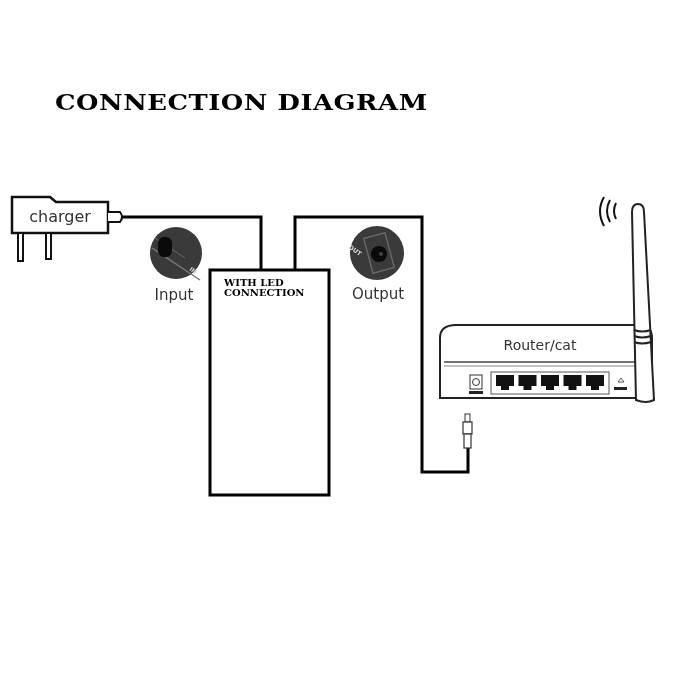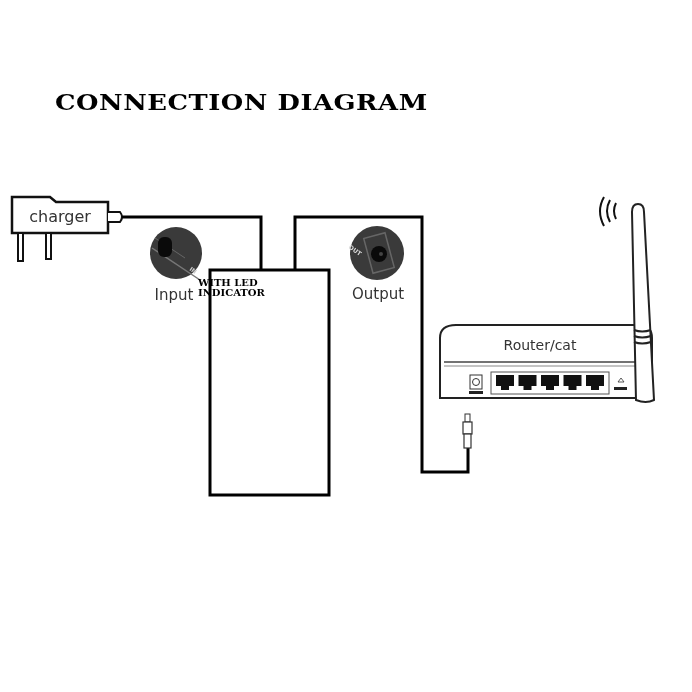--- a/index.html
+++ b/index.html
@@ -1,20 +1,20 @@
 <!DOCTYPE html>
 <html><head>
 <meta charset="utf-8">
 <style>
   html, body { margin:0; padding:0; background:#ffffff; }
   body { width:692px; height:692px; position:relative; overflow:hidden; font-family:"DejaVu Sans", sans-serif; }
   #title { position:absolute; left:55px; top:88px; font-family:"DejaVu Serif", serif; font-weight:900; font-size:23px; letter-spacing:0.5px; color:#000; white-space:nowrap; transform:scaleX(1.12); transform-origin:left top; }
   svg { position:absolute; left:0; top:0; }
   .lbl { font-family:"DejaVu Sans", sans-serif; fill:#333; }
-  .box-lbl { position:absolute; left:198px; top:278px; font-family:"DejaVu Serif", serif; font-weight:900; font-size:10px; line-height:10px; color:#000; }
+  .box-lbl { position:absolute; left:224px; top:278px; font-family:"DejaVu Serif", serif; font-weight:900; font-size:10px; line-height:10px; color:#000; }
 </style>
 </head>
 <body>
 
 <div id="title">CONNECTION DIAGRAM</div>
 
 <svg width="692" height="692" viewBox="0 0 692 692">
 
   <g>
     <path d="M12 197 L50 197 L56 202 L108 202 L108 233 L12 233 Z" fill="#fff" stroke="#111" stroke-width="2.5"></path>
@@ -86,14 +86,14 @@
 
   <g>
     <rect x="465" y="414" width="5" height="8" fill="#fff" stroke="#333" stroke-width="1"></rect>
     <rect x="463" y="422" width="9" height="12" fill="#fff" stroke="#333" stroke-width="1.2"></rect>
     <rect x="464" y="434" width="7" height="14" fill="#fff" stroke="#333" stroke-width="1.2"></rect>
   </g>
 </svg>
 
 <div class="box-lbl">
   <div>WITH LED</div>
-  <div>INDICATOR</div>
+  <div>CONNECTION</div>
 </div>
 
 </body></html>

